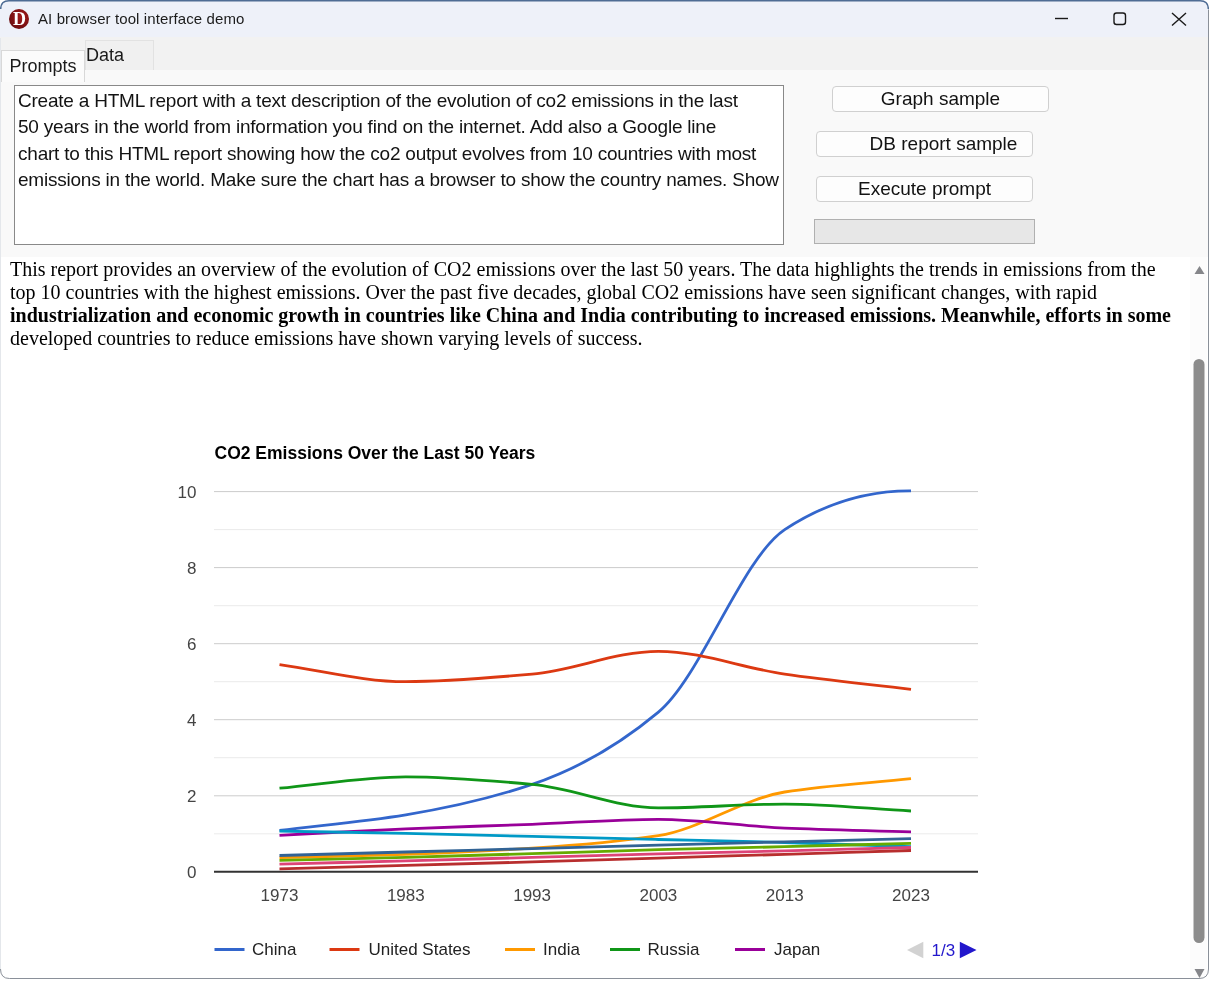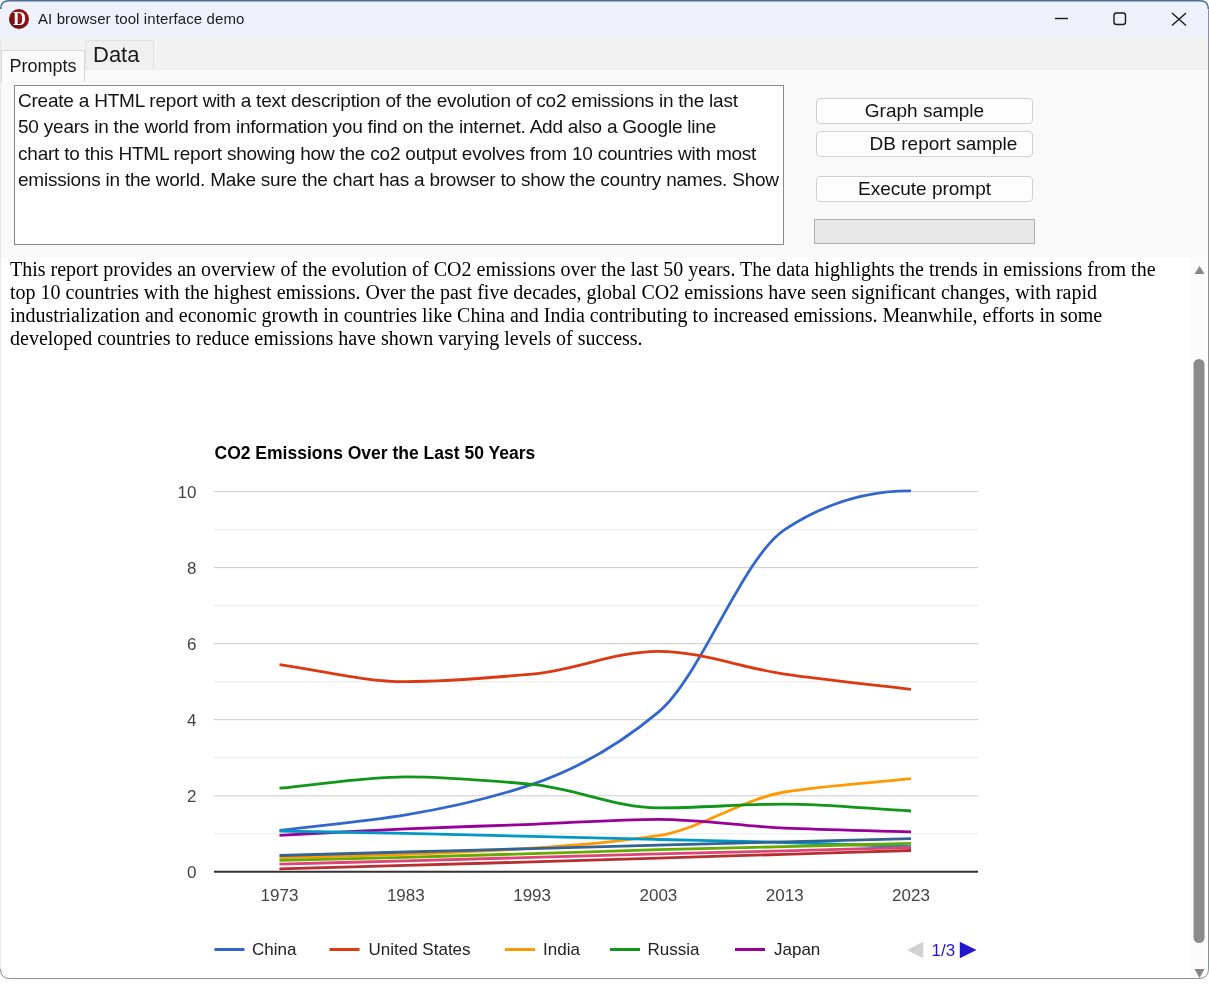--- a/index.html
+++ b/index.html
@@ -10,21 +10,21 @@
   #frame{position:absolute;left:0;top:0;width:1209px;height:985px;z-index:60;pointer-events:none;}
   #titlebar{position:absolute;left:0;top:0;width:100%;height:37px;background:#eef1f9;}
   #title-text{position:absolute;left:38px;top:10px;font-size:15px;color:#1b1b1b;letter-spacing:0.1px;text-align:right;}
   #appicon{position:absolute;left:9px;top:9px;width:20px;height:20px;border-radius:50%;background:radial-gradient(circle at 62% 38%, #a31a1a 0%, #7c1113 55%, #560a0c 100%);}
   #appicon span{position:absolute;left:0.5px;top:1px;width:100%;text-align:center;font-family:"Liberation Serif",serif;font-weight:bold;font-size:18px;line-height:18px;color:#ffffff;}
   
   .winbtn{position:absolute;top:0;height:36px;}
   
   #tabrow{position:absolute;left:0;top:37px;width:100%;height:33px;background:#f2f2f2;}
   #tab-active{position:absolute;left:1px;top:1px;width:84px;height:32px;background:#fbfbfb;border:1px solid #d8d8d8;border-bottom:none;font-size:18px;color:#1a1a1a;text-align:center;line-height:30px;z-index:2;margin-top:12px;}
-  #tab-data{position:absolute;left:85px;top:3px;width:69px;height:30px;background:#f0f0f0;border:1px solid #e2e2e2;border-bottom:none;font-size:22px;color:#1a1a1a;text-align:left;padding-left:7px;line-height:28px;}
+  #tab-data{position:absolute;left:85px;top:3px;width:69px;height:30px;background:#f0f0f0;border:1px solid #e2e2e2;border-bottom:none;font-size:18px;color:#1a1a1a;text-align:left;padding-left:0;line-height:28px;}
   
   #panel{position:absolute;left:0;top:70px;width:100%;height:187px;background:#f9f9f9;}
   #prompt-box{position:absolute;left:14px;top:15px;width:770px;height:160px;background:#ffffff;border:1px solid #898989;padding:2px 0 0 3px;font-size:19px;line-height:26.4px;color:#131313;overflow:hidden;}
   #prompt-box div{white-space:nowrap;letter-spacing:-0.22px;}
   .btn{position:absolute;left:816px;width:217px;height:26px;background:#fdfdfd;border:1px solid #d0d0d0;border-radius:4px;text-align:center;font-size:19px;line-height:24px;color:#121212;}
   #progress{position:absolute;left:814px;top:149px;width:221px;height:25px;background:#e7e7e7;border:1px solid #b0b0b0;}
   
   #report{position:absolute;left:0;top:257px;width:1190px;height:722px;background:#ffffff;}
   .serifline{position:absolute;left:10px;white-space:nowrap;font-family:"Liberation Serif",serif;font-size:20px;color:#000;}
   
@@ -53,29 +53,29 @@
     <div id="tab-active">Prompts</div>
     <div id="tab-data">Data</div>
   </div>
   <div id="panel">
     <div id="prompt-box">
         <div>Create a HTML report with a text description of the evolution of co2 emissions in the last</div>
         <div>50 years in the world from information you find on the internet. Add also a Google line</div>
         <div>chart to this HTML report showing how the co2 output evolves from 10 countries with most</div>
         <div>emissions in the world. Make sure the chart has a browser to show the country names. Show</div>
       </div>
-    <div class="btn" style="top:28px;">Graph sample</div>
+    <div class="btn" style="top:16px;margin-left:16px;">Graph sample</div>
     <div class="btn" style="top:61px;padding-left:38px;">DB report sample</div>
     <div class="btn" style="top:106px;">Execute prompt</div>
     <div id="progress"></div>
   </div>
   <div id="report">
     <div class="serifline" style="top:1px;">This report provides an overview of the evolution of CO2 emissions over the last 50 years. The data highlights the trends in emissions from the</div>
     <div class="serifline" style="top:24px;">top 10 countries with the highest emissions. Over the past five decades, global CO2 emissions have seen significant changes, with rapid</div>
-    <div class="serifline" style="top:47px;">industrialization and economic growth in countries like China and India contributing to increased emissions. Meanwhile, efforts in some</div>
+    <div class="serifline" style="top:47px;font-weight:bold;">industrialization and economic growth in countries like China and India contributing to increased emissions. Meanwhile, efforts in some</div>
     <div class="serifline" style="top:70px;font-family:Liberation Serif, serif;">developed countries to reduce emissions have shown varying levels of success.</div>
     <svg id="chart" style="position:absolute;left:0;top:0;" width="1190" height="722" viewBox="0 257 1190 722">
       <text x="214.5" y="459" font-size="17.5" font-weight="bold" fill="#000000">CO2 Emissions Over the Last 50 Years</text>
       <g stroke="#ebebeb" stroke-width="1">
         <line x1="214" y1="529.6" x2="978" y2="529.6"></line>
         <line x1="214" y1="605.7" x2="978" y2="605.7"></line>
         <line x1="214" y1="681.7" x2="978" y2="681.7"></line>
         <line x1="214" y1="757.7" x2="978" y2="757.7"></line>
         <line x1="214" y1="833.8" x2="978" y2="833.8"></line>
       </g>

